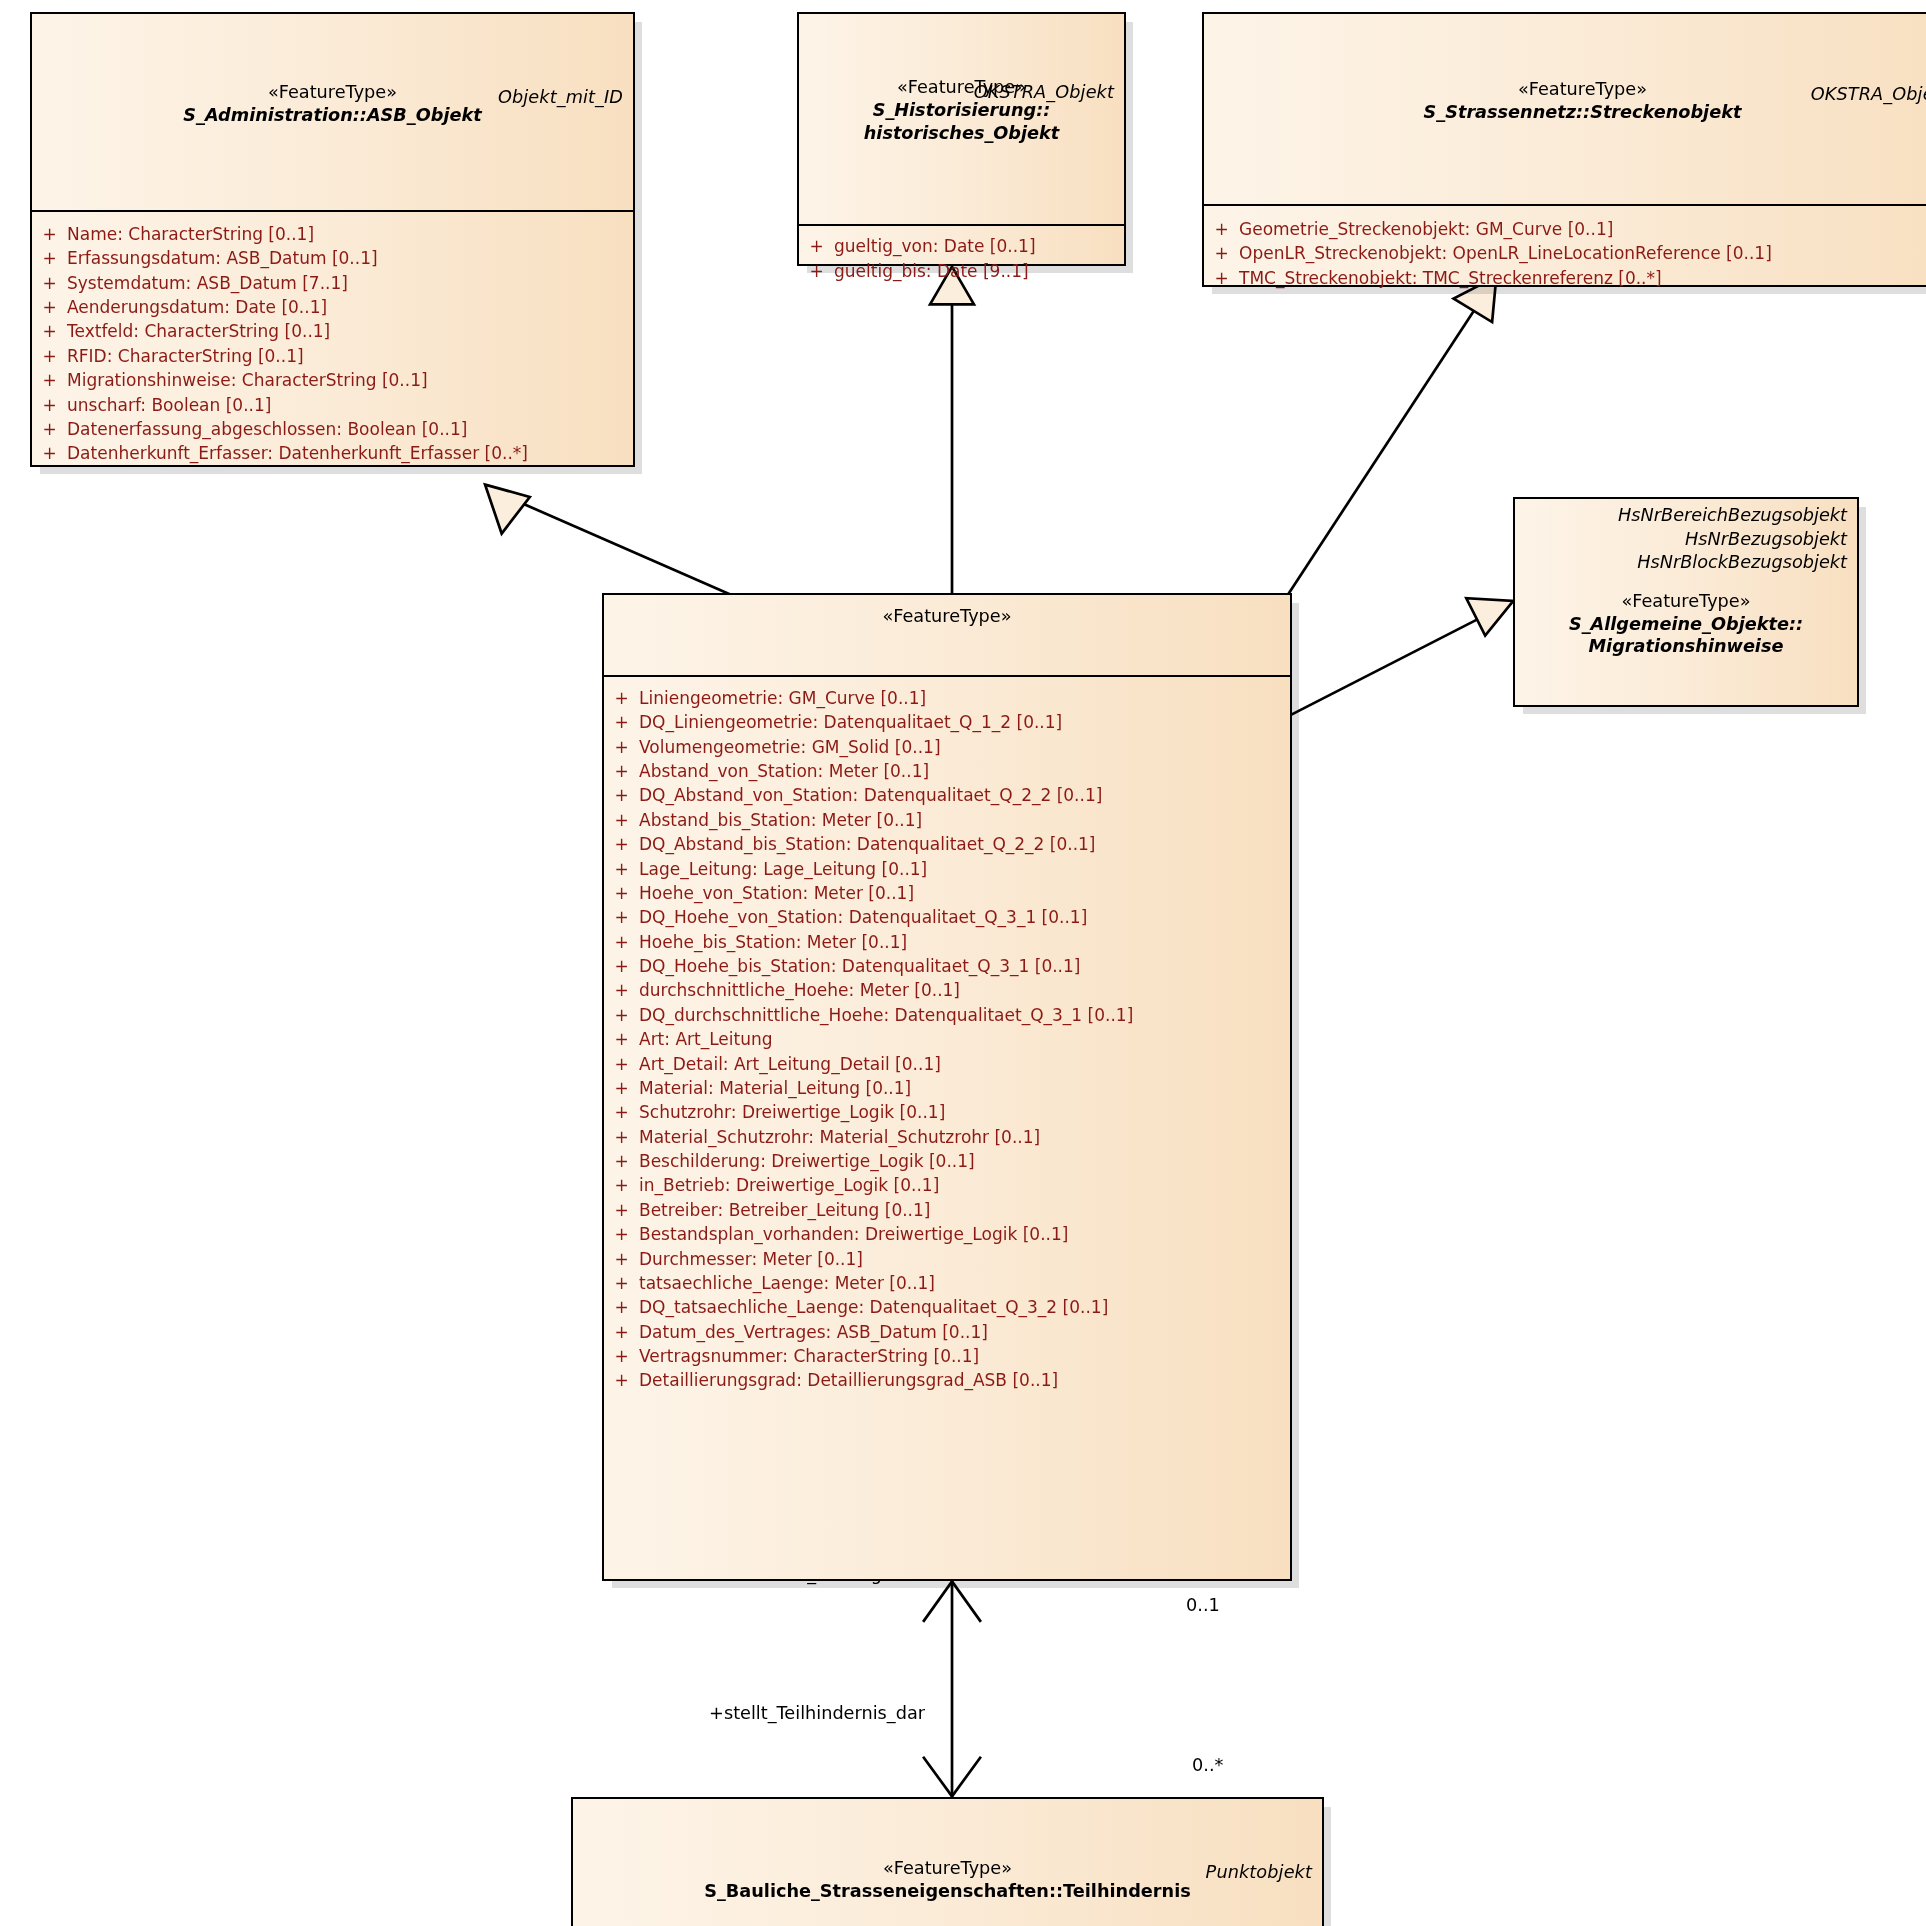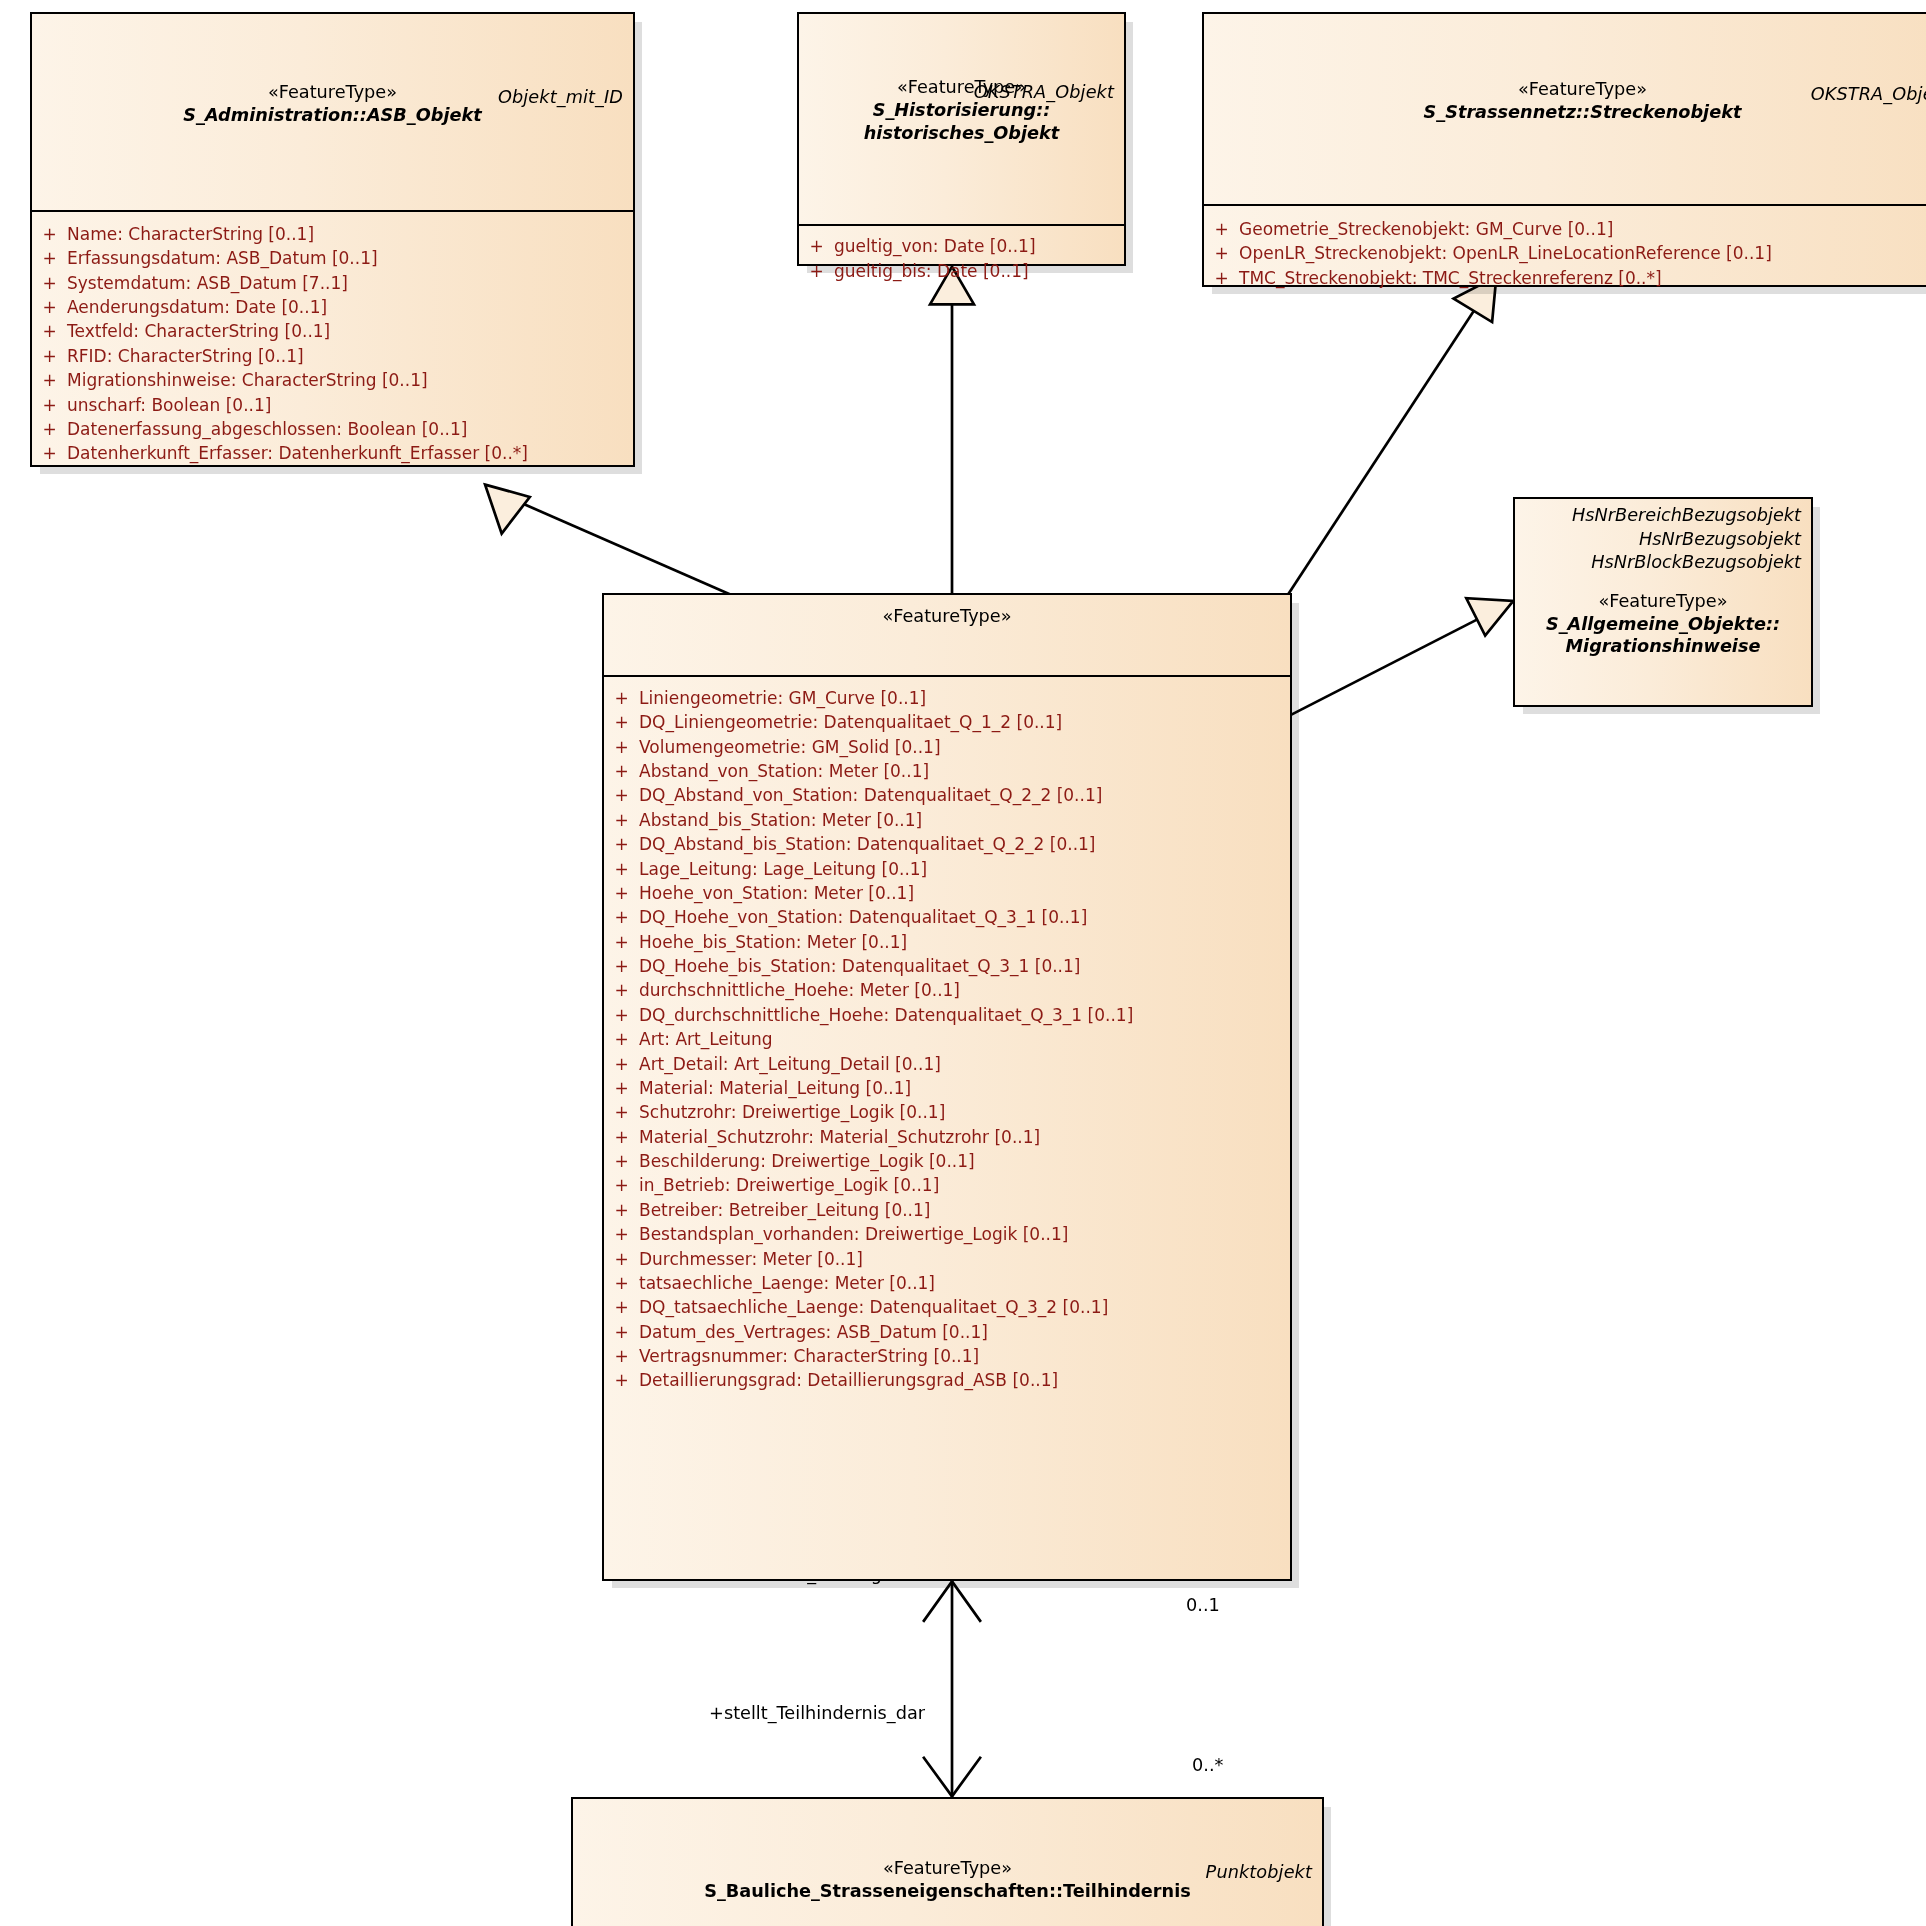--- a/index.html
+++ b/index.html
@@ -213,21 +213,21 @@
       <div class="cls-name italic">S_Historisierung::</div>
       <div class="cls-name italic">historisches_Objekt</div>
     </div>
     <div class="attr-list" style="padding-top:8.5px;">
       <div class="attr-row">
           <span class="attr-vis">+</span>
           <span class="attr-txt">gueltig_von: Date [0..1]</span>
         </div>
       <div class="attr-row">
           <span class="attr-vis">+</span>
-          <span class="attr-txt">gueltig_bis: Date [0..1]</span>
+          <span class="attr-txt">gueltig_bis: Date [9..1]</span>
         </div>
     </div>
   </div>
 
   <div class="uml-box" style="left:1202px; top:12.3px; width:761px; height:275px;">
     <div class="uml-head divided" style="height:128px;">
       <div class="stereo-corner">OKSTRA_Objekt</div>
       <div class="feature-kw" style="margin-top:64px;">«FeatureType»</div>
       <div class="cls-name italic">S_Strassennetz::Streckenobjekt</div>
     </div>
@@ -240,21 +240,21 @@
           <span class="attr-vis">+</span>
           <span class="attr-txt">OpenLR_Streckenobjekt: OpenLR_LineLocationReference [0..1]</span>
         </div>
       <div class="attr-row">
           <span class="attr-vis">+</span>
           <span class="attr-txt">TMC_Streckenobjekt: TMC_Streckenreferenz [0..*]</span>
         </div>
     </div>
   </div>
 
-  <div class="uml-box" style="left:1513px; top:497px; width:300px; height:210px;">
+  <div class="uml-box" style="left:1513px; top:497px; width:346px; height:210px;">
     <div class="uml-head" style="height:100%;">
       <div class="corner-list">
         <div>HsNrBereichBezugsobjekt</div>
         <div>HsNrBezugsobjekt</div>
         <div>HsNrBlockBezugsobjekt</div>
       </div>
       <div class="feature-kw" style="margin-top:15.4px;">«FeatureType»</div>
       <div class="cls-name italic">S_Allgemeine_Objekte::</div>
       <div class="cls-name italic">Migrationshinweise</div>
     </div>

